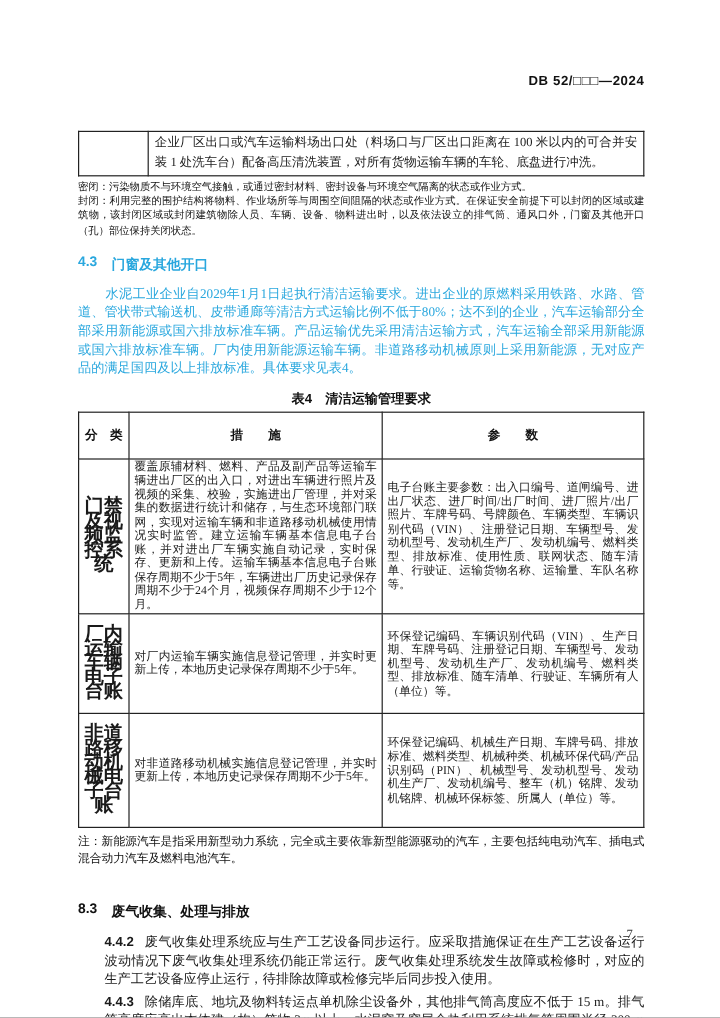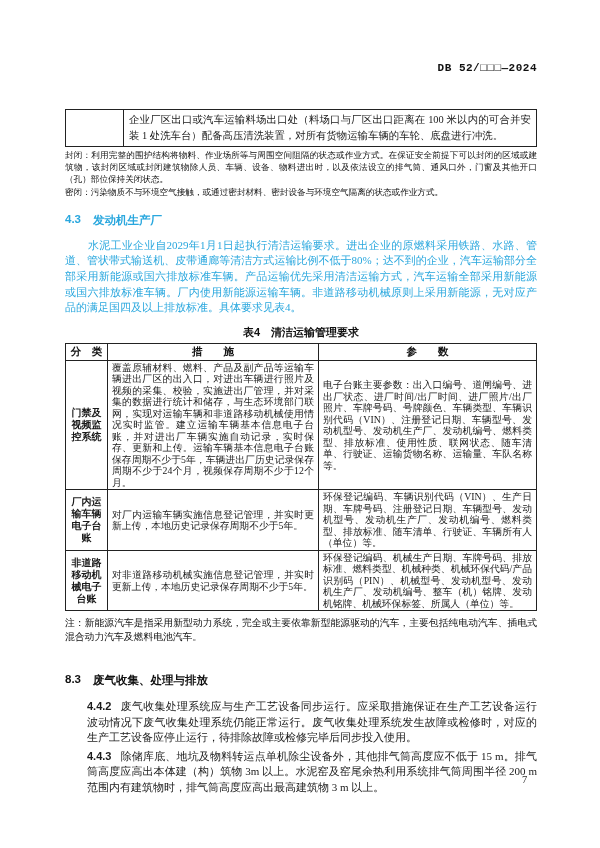--- a/index.html
+++ b/index.html
@@ -9,21 +9,21 @@
     width:600px; height:848px;
     margin:0 auto;
     background:#ffffff;
     font-family:"Liberation Serif","DejaVu Serif",serif;
     color:#1a1a1a;
     overflow:hidden;
   }
   .doc-code {
     text-align:right;
     padding:62px 63px 0 0;
-    font-family:Liberation Mono, monospace;
+    font-family:Liberation Sans, sans-serif;
     font-weight:bold;
     font-size:11px;
     letter-spacing:0.5px;
     color:#111;
   }
   .content { padding:0 63px 0 65px; }
 
   
   table.carry {
     width:100%;
@@ -69,34 +69,34 @@
   table.t4 {
     width:100%;
     border-collapse:collapse;
     margin-top:3px;
     table-layout:fixed;
   }
   table.t4, table.t4 th, table.t4 td { border:1px solid #222; }
   table.t4 { border-width:1.2px; }
   table.t4 th {
     font-size:10.5px; font-weight:bold;
-    padding:1px 2px; height:15px;
+    padding:12px 2px; height:15px;
     text-align:center; color:#111;margin-top:14px;
   }
   table.t4 col.c1 { width:42px; }
   table.t4 col.c2 { width:211px; }
   table.t4 td {
     font-size:9.8px; line-height:11.5px;
     padding:1px 4px;
     vertical-align:middle;
     text-align:justify;
   }
   table.t4 td.cat {
     font-weight:bold; text-align:center;
-    font-size:10px; line-height:12px; padding:1px 2px;
+    font-size:16px; line-height:12px; padding:11px 2px;
   }
   .t4-note {
     margin-top:5px;
     font-size:9.8px; line-height:13.5px;
     text-align:justify; color:#111;
   }
 
   .clauses { margin-top:11px; padding-left:22px; }
   .clauses p {
     font-size:11px; line-height:15.5px;
@@ -126,27 +126,27 @@
     <table class="carry">
       <tbody>
           <tr>
         <td class="cat"></td>
         <td class="txt">企业厂区出口或汽车运输料场出口处（料场口与厂区出口距离在 100 米以内的可合并安装 1 处洗车台）配备高压清洗装置，对所有货物运输车辆的车轮、底盘进行冲洗。</td>
       </tr>
     </tbody>
       </table>
 
     <div class="defs">
+      <p>密闭：污染物质不与环境空气接触，或通过密封材料、密封设备与环境空气隔离的状态或作业方式。</p>
       <p>封闭：利用完整的围护结构将物料、作业场所等与周围空间阻隔的状态或作业方式。在保证安全前提下可以封闭的区域或建筑物，该封闭区域或封闭建筑物除人员、车辆、设备、物料进出时，以及依法设立的排气筒、通风口外，门窗及其他开口（孔）部位保持关闭状态。</p>
-      <p>密闭：污染物质不与环境空气接触，或通过密封材料、密封设备与环境空气隔离的状态或作业方式。</p>
     </div>
 
     <div class="sec-head cyan">
       <span>4.3</span>
-      <span>发动机生产厂</span>
+      <span>门窗及其他开口</span>
     </div>
 
     <p class="para-43">水泥工业企业自2029年1月1日起执行清洁运输要求。进出企业的原燃料采用铁路、水路、管道、管状带式输送机、皮带通廊等清洁方式运输比例不低于80%；达不到的企业，汽车运输部分全部采用新能源或国六排放标准车辆。产品运输优先采用清洁运输方式，汽车运输全部采用新能源或国六排放标准车辆。厂内使用新能源运输车辆。非道路移动机械原则上采用新能源，无对应产品的满足国四及以上排放标准。具体要求见表4。</p>
 
     <div class="tbl-caption">表4　清洁运输管理要求</div>
 
     <table class="t4">
       <colgroup>
           <col class="c1">
           <col class="c2">

